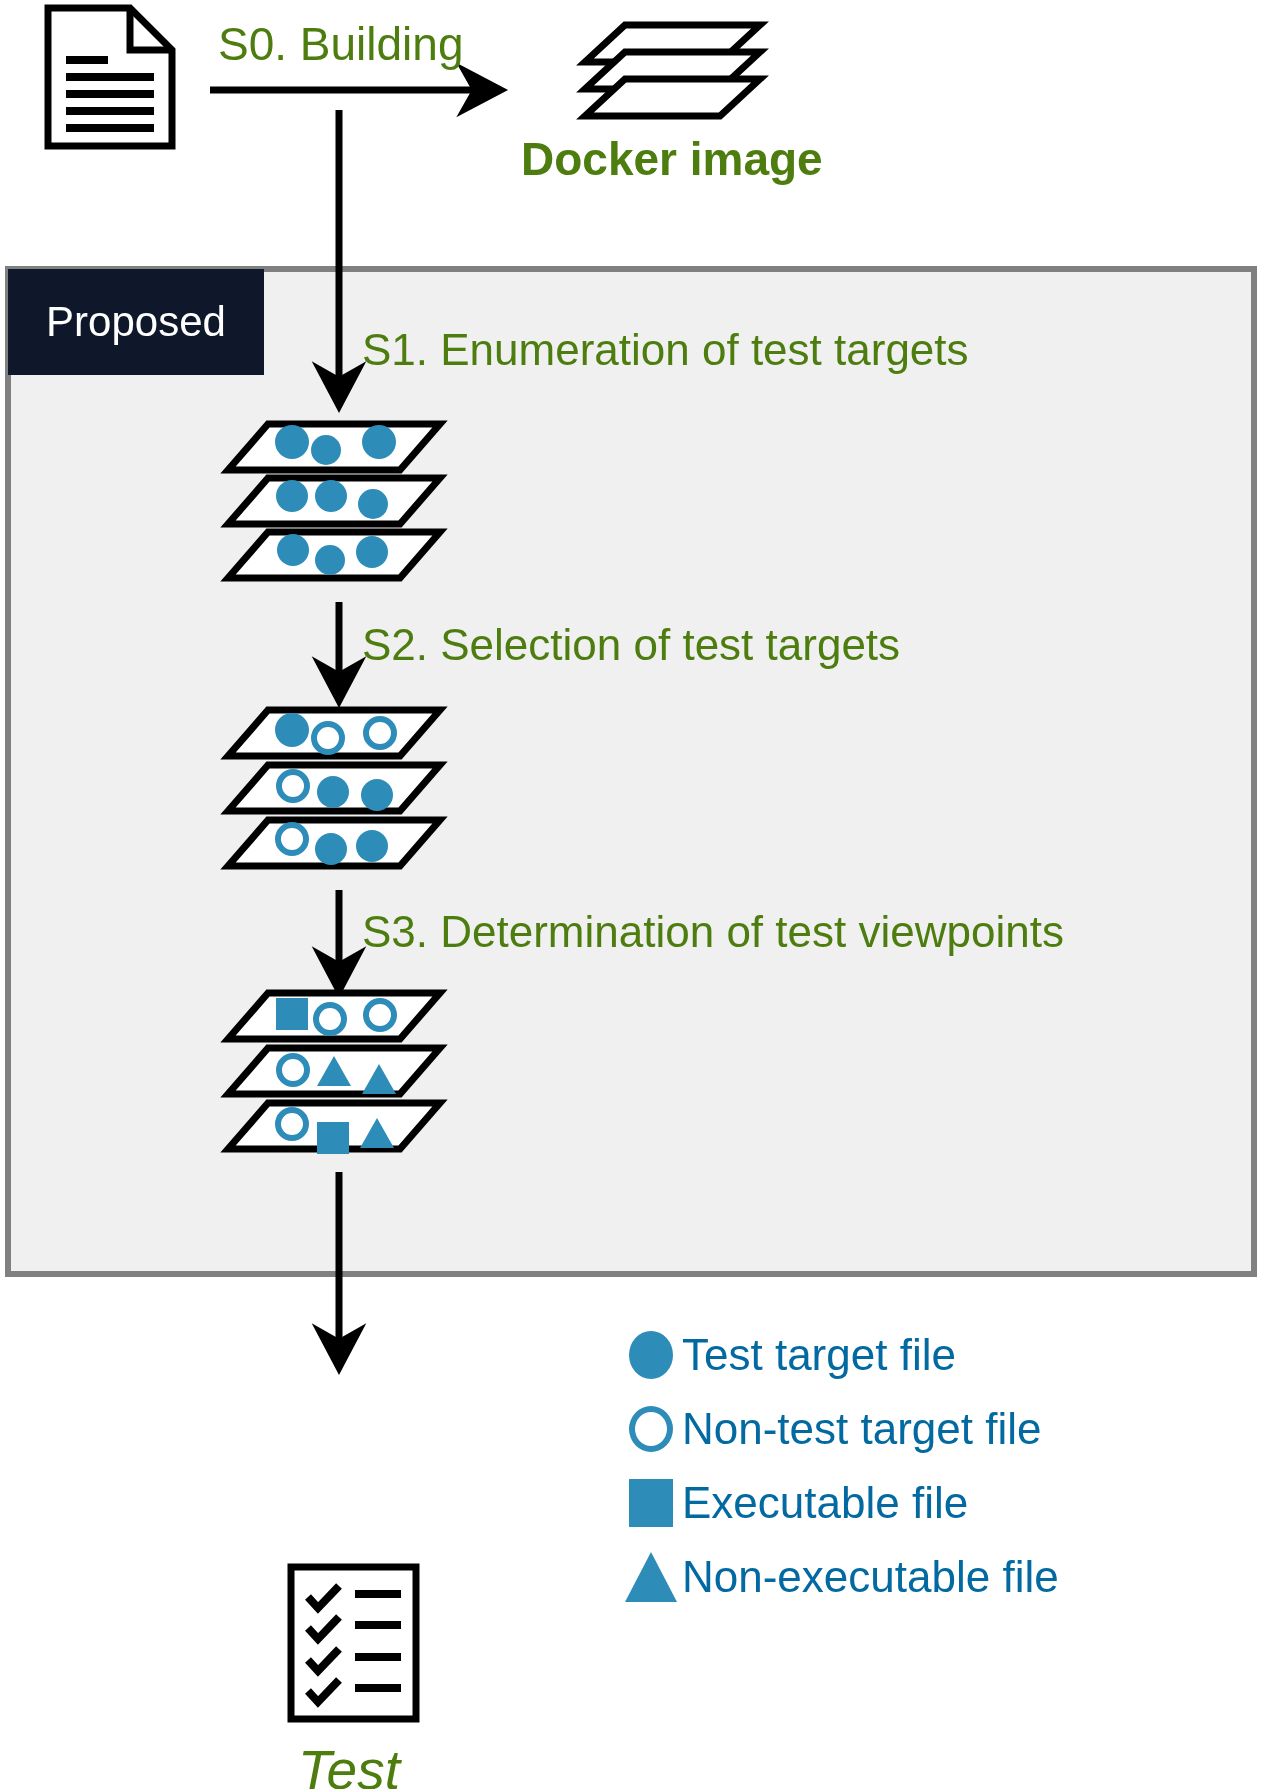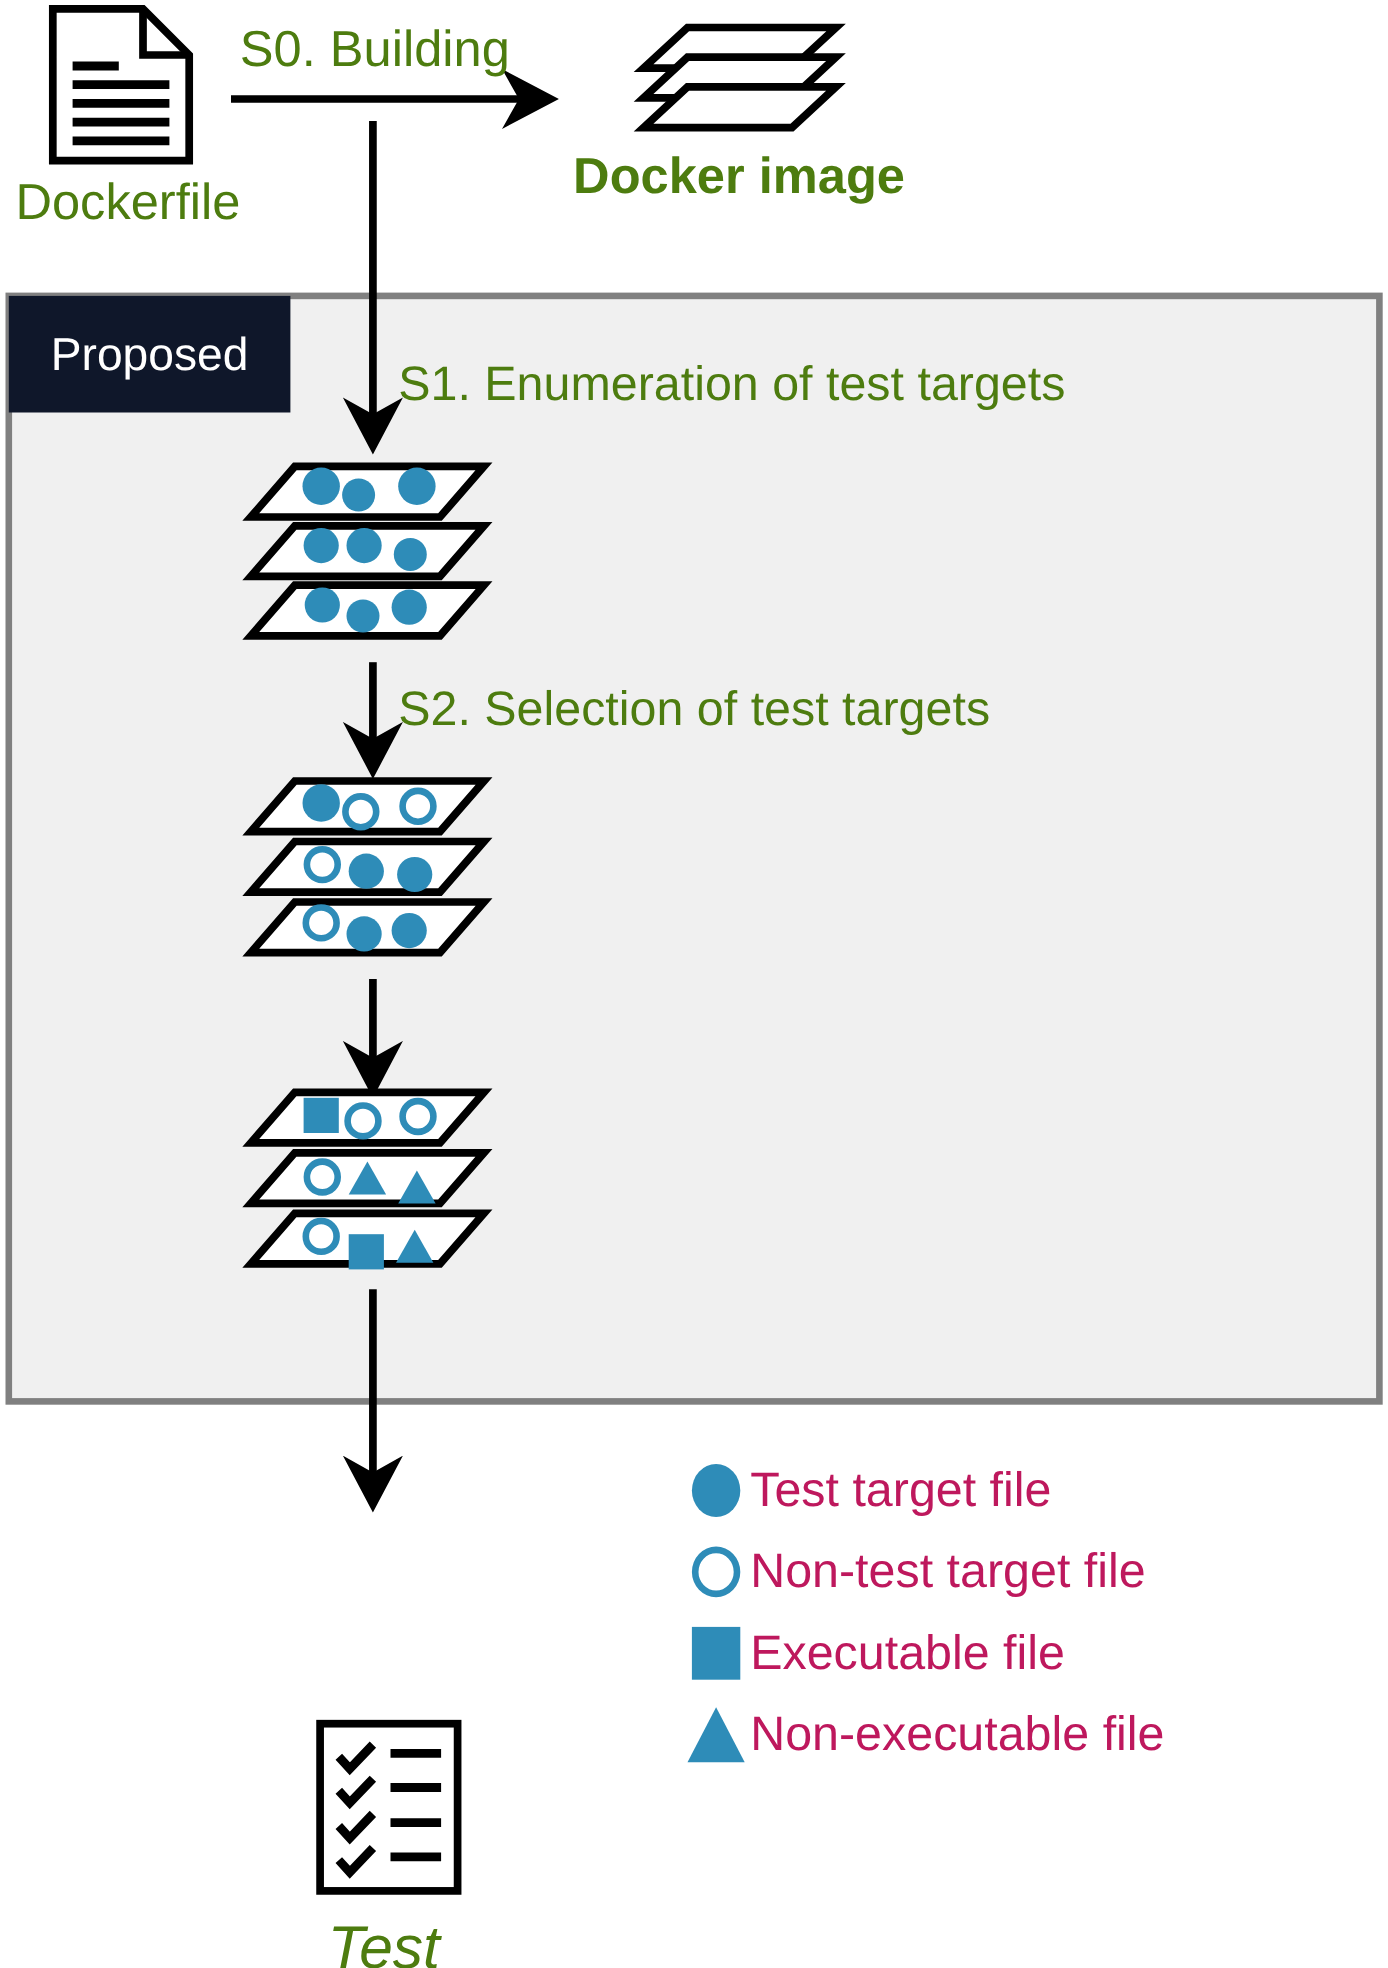--- a/index.html
+++ b/index.html
@@ -23,21 +23,21 @@
   .t-proposed span{display:block;}
   .t-s1{left:362px;top:325px;font-size:44px;}
   .t-s2{left:362px;top:620px;font-size:44px;}
   .t-s3{left:362px;top:907px;font-size:44px;}
   .t-s4{left:362px;top:1196px;font-size:44px;}
   .t-test{left:298px;top:1738px;font-size:55px;font-style:italic;}
 
   .legend{position:absolute;left:620px;top:1318px;width:640px;}
   .legend-row{display:flex;align-items:center;height:74px;}
   .legend-mark{width:62px;height:62px;flex:0 0 62px;position:relative;display:flex;align-items:center;justify-content:center;}
-  .legend-label{font-size:44px;color:#be185d;white-space:nowrap;}
+  .legend-label{font-size:44px;color:#0369a1;white-space:nowrap;}
   .mk-circle-filled{width:44px;height:48px;border-radius:50%;background:#2E8CB8;}
   .mk-circle-hollow{width:44px;height:46px;border-radius:50%;border:6px solid #2E8CB8;box-sizing:border-box;}
   .mk-square{width:44px;height:48px;background:#2E8CB8;}
   .mk-triangle{width:0;height:0;border-left:26px solid transparent;border-right:26px solid transparent;border-bottom:50px solid #2E8CB8;}
 </style>
 </head>
 <body>
 
 <div class="canvas">
 
@@ -135,30 +135,30 @@
         <polyline points="308,1660 318,1671 339,1649"></polyline>
         <polyline points="308,1691 318,1702 339,1680"></polyline>
         <line x1="355" y1="1594" x2="401" y2="1594"></line>
         <line x1="355" y1="1625" x2="401" y2="1625"></line>
         <line x1="355" y1="1657" x2="401" y2="1657"></line>
         <line x1="355" y1="1688" x2="401" y2="1688"></line>
       </g>
     </g>
   </svg>
 
-  <div class="txt t-dockerfile">Dockerfile</div>
   <div class="txt t-s0">S0. Building</div>
   <div class="txt t-dockerimg">Docker image</div>
 
   <div class="t-proposed">
     <span>Proposed</span>
   </div>
 
   <div class="txt t-s1">S1. Enumeration of test targets</div>
   <div class="txt t-s2">S2. Selection of test targets</div>
+  <div class="txt t-s3">S3. Determination of test viewpoints</div>
   <div class="txt t-test">Test</div>
 
   <div class="legend">
     <div class="legend-row">
       <span class="legend-mark">
           <span class="mk-circle-filled"></span>
         </span>
       <span class="legend-label">Test target file</span>
     </div>
     <div class="legend-row">

